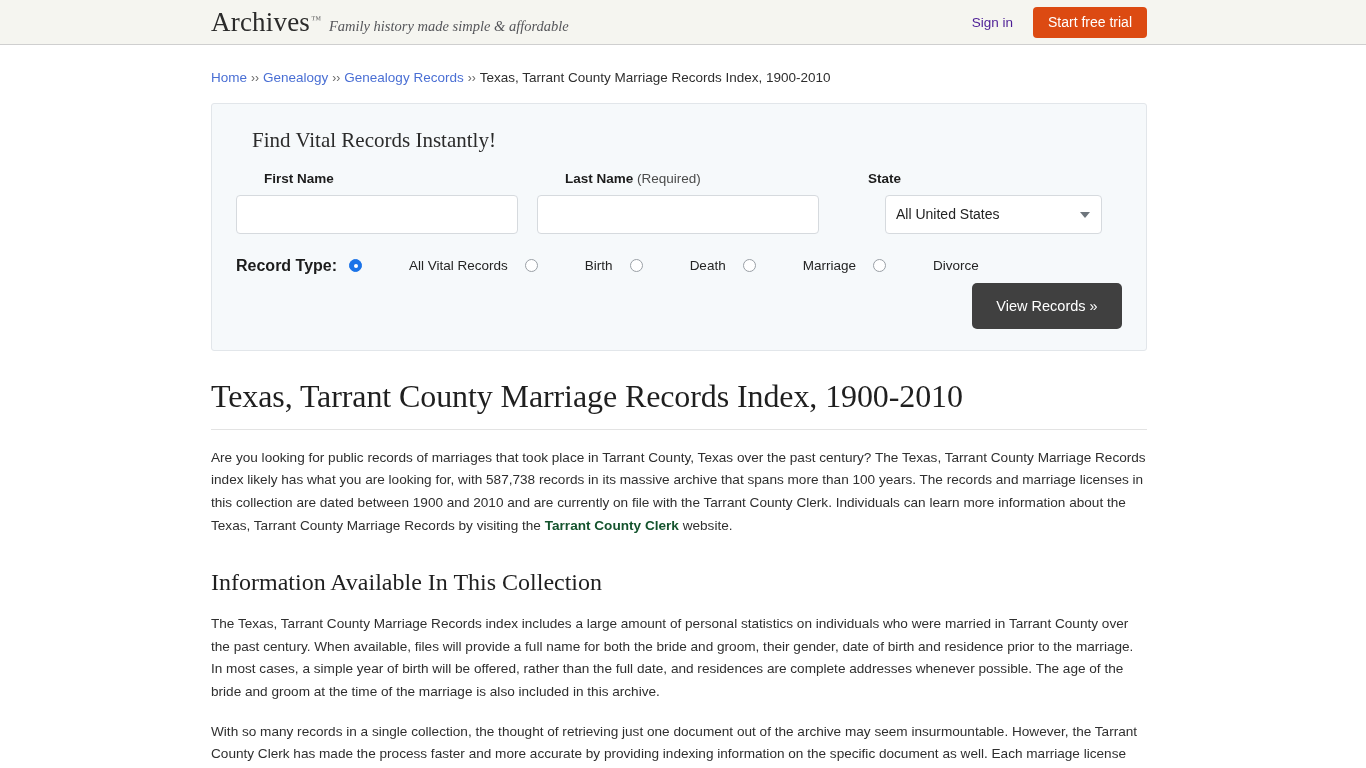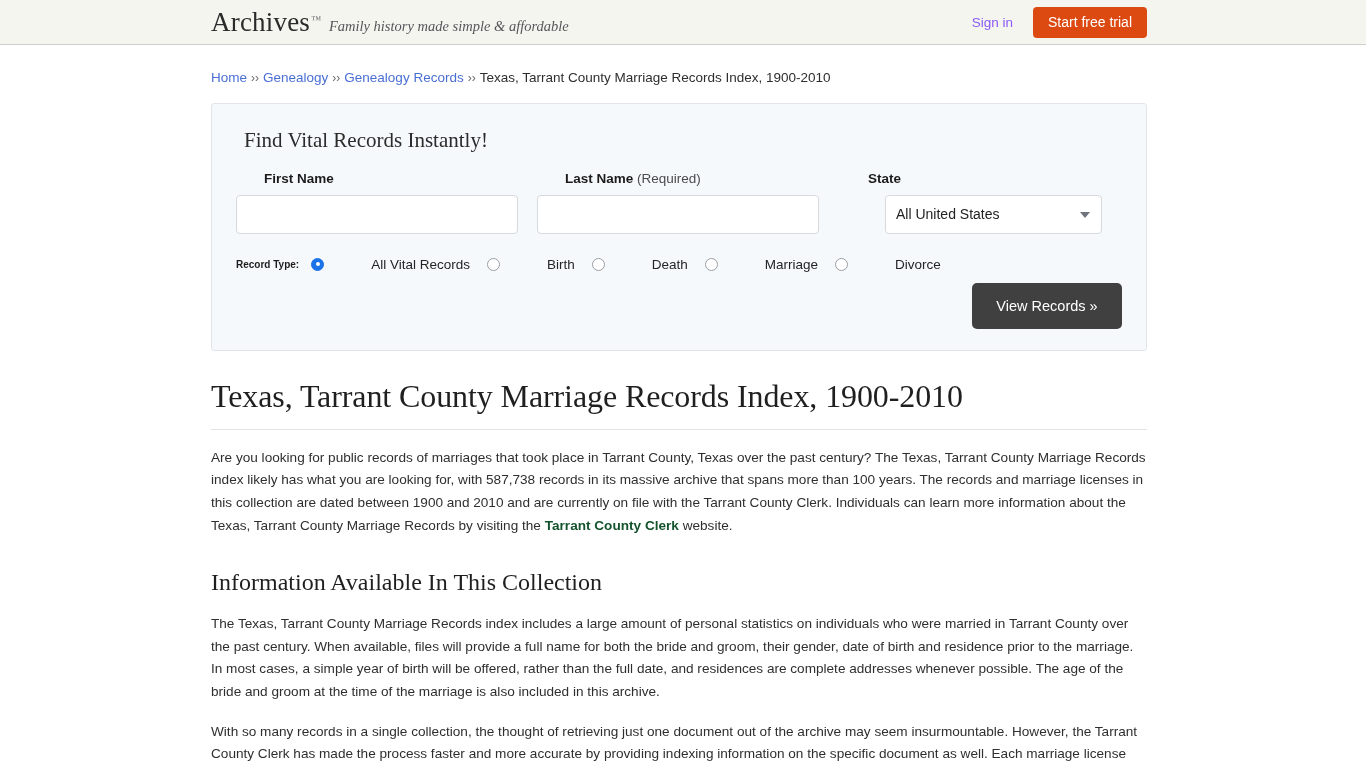--- a/index.html
+++ b/index.html
@@ -50,21 +50,21 @@
     margin-left: 9px;
   }
   .topbar-right {
     position: absolute;
     right: 219px;
     display: flex;
     align-items: center;
     gap: 20px;
   }
   .signin-link {
-    color: #8b5cf6;
+    color: #4c1d95;
     font-size: 13.5px;
     text-decoration: none;
     cursor: pointer;
   }
   .trial-btn {
     background: #dc4a12;
     color: #ffffff;
     border: none;
     border-radius: 4px;
     font-size: 14px;
@@ -105,21 +105,21 @@
     border: 1px solid #e2e6ea;
     border-radius: 3px;
     padding: 22px 24px 26px 24px;
     position: relative;
     height: 248px;
   }
   .panel-title {
     font-family: "Liberation Serif", serif;
     font-size: 21px;
     color: #2b2b2b;
-    margin: 2px 0 18px 8px;
+    margin: 2px 0 18px 16px;
     font-weight: 400;
   }
   .fields-row {
     display: flex;
     gap: 0;
   }
   .field-col { position: relative; }
   .field-col.first { width: 282px; margin-right: 19px; }
   .field-col.last  { width: 282px; margin-right: 21px; }
   .field-col.state { width: 262px; }
@@ -173,21 +173,21 @@
     pointer-events: none;
   }
 
   
   .radio-row {
     display: flex;
     align-items: center;
     margin-top: 23px;
   }
   .radio-title {
-    font-size: 10px;
+    font-size: 16px;
     font-weight: bold;
     color: #1c1c1c;
     margin-right: 12px;
   }
   .radio-item {
     display: flex;
     align-items: center;
     margin-right: 17px;
     cursor: pointer;
     gap: 40px;

